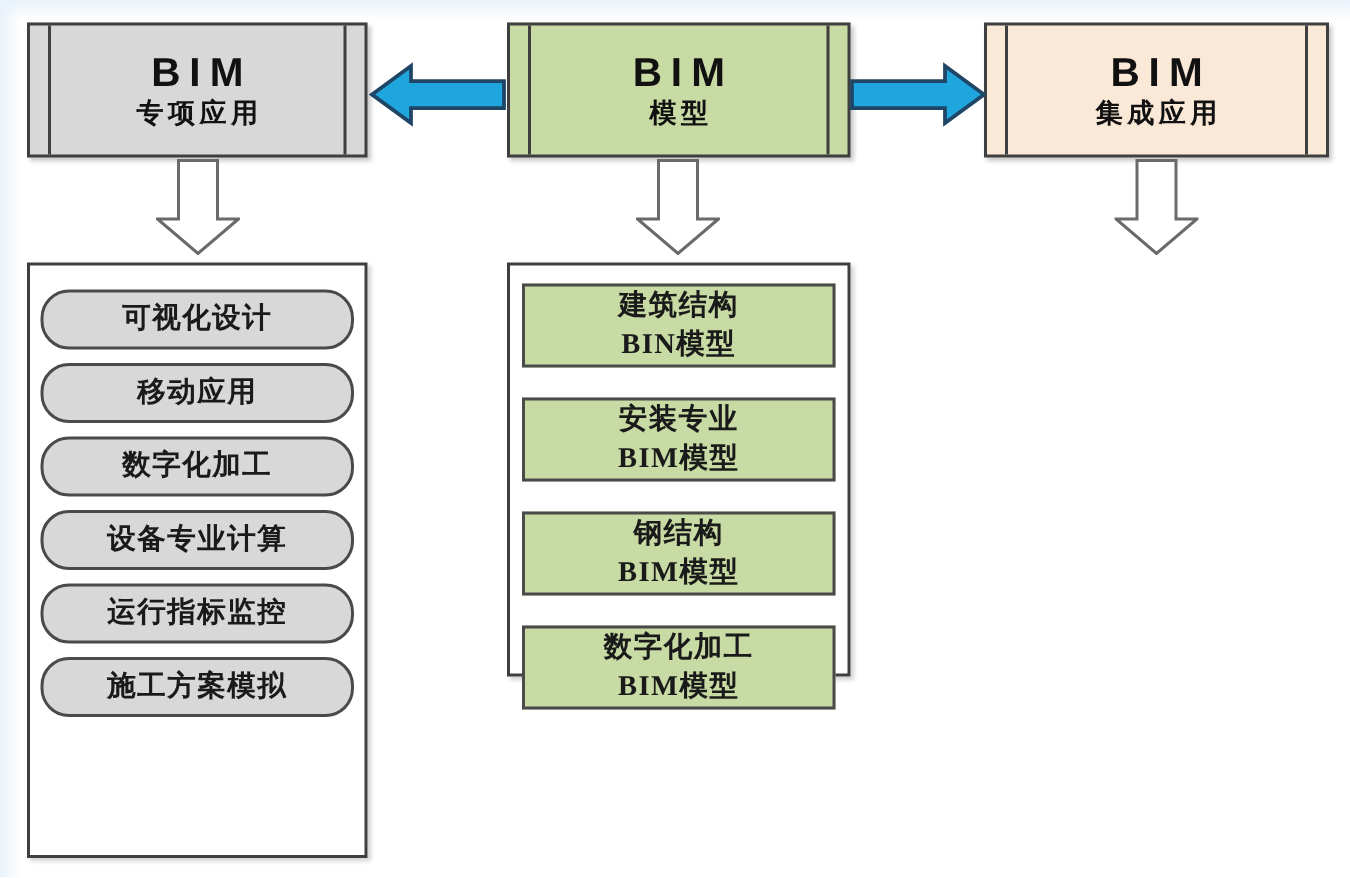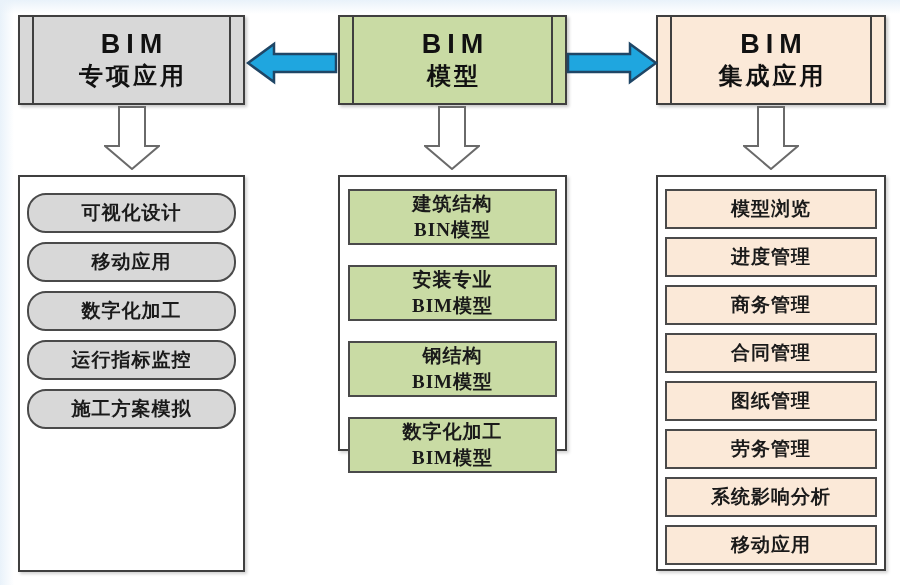--- a/index.html
+++ b/index.html
@@ -20,21 +20,21 @@
     display:flex; flex-direction:column; align-items:center; justify-content:center;
     color:#111; font-weight:bold; text-align:center;
   }
   .header .vbar {
     position:absolute; top:0; bottom:0; width:2px;
     background:var(--color-box-border,#3f3f3f);
   }
   .header .vbar.l { left:12px; }
   .header .vbar.r { right:12px; }
   .header .h-line1 { font-size:27px; letter-spacing:6px; padding-left:6px; line-height:1.15; }
-  .header .h-line2 { font-size:24px; letter-spacing:3px; padding-left:3px; line-height:1.3; }
+  .header .h-line2 { font-size:18px; letter-spacing:3px; padding-left:3px; line-height:1.3; }
   .header.special    { left:18px;  width:227px; background:var(--color-special-fill,#d8d8d8); }
   .header.model      { left:338px; width:229px; background:var(--color-model-fill,#c9dba4); }
   .header.integrated { left:656px; width:230px; background:var(--color-integrated-fill,#fbe9d8); }
 
   
   .list {
     position:absolute; top:175px;
     background:#ffffff;
     border:2px solid var(--color-box-border,#3f3f3f);
     box-shadow:2px 2px 3px rgba(0,0,0,0.18);
@@ -109,39 +109,30 @@
     <polygon points="15,1 41,1 41,40 55,40 28,63 1,40 15,40"></polygon>
   </svg>
   <svg class="d-arrow c3" viewBox="0 0 56 64">
     <polygon points="15,1 41,1 41,40 55,40 28,63 1,40 15,40"></polygon>
   </svg>
 
   <div class="list special">
     <div class="item">可视化设计</div>
     <div class="item">移动应用</div>
     <div class="item">数字化加工</div>
+    <div class="item">设备专业计算</div>
     <div class="item">运行指标监控</div>
     <div class="item">施工方案模拟</div>
   </div>
 
   <div class="list model">
     <div class="item">建筑结构
 BIN模型</div>
     <div class="item">安装专业
 BIM模型</div>
     <div class="item">钢结构
 BIM模型</div>
     <div class="item">数字化加工
 BIM模型</div>
   </div>
 
-  <div class="list integrated">
-    <div class="item">模型浏览</div>
-    <div class="item">进度管理</div>
-    <div class="item">商务管理</div>
-    <div class="item">合同管理</div>
-    <div class="item">图纸管理</div>
-    <div class="item">劳务管理</div>
-    <div class="item">系统影响分析</div>
-    <div class="item">移动应用</div>
-  </div>
 
 </div>
 
 </body></html>

